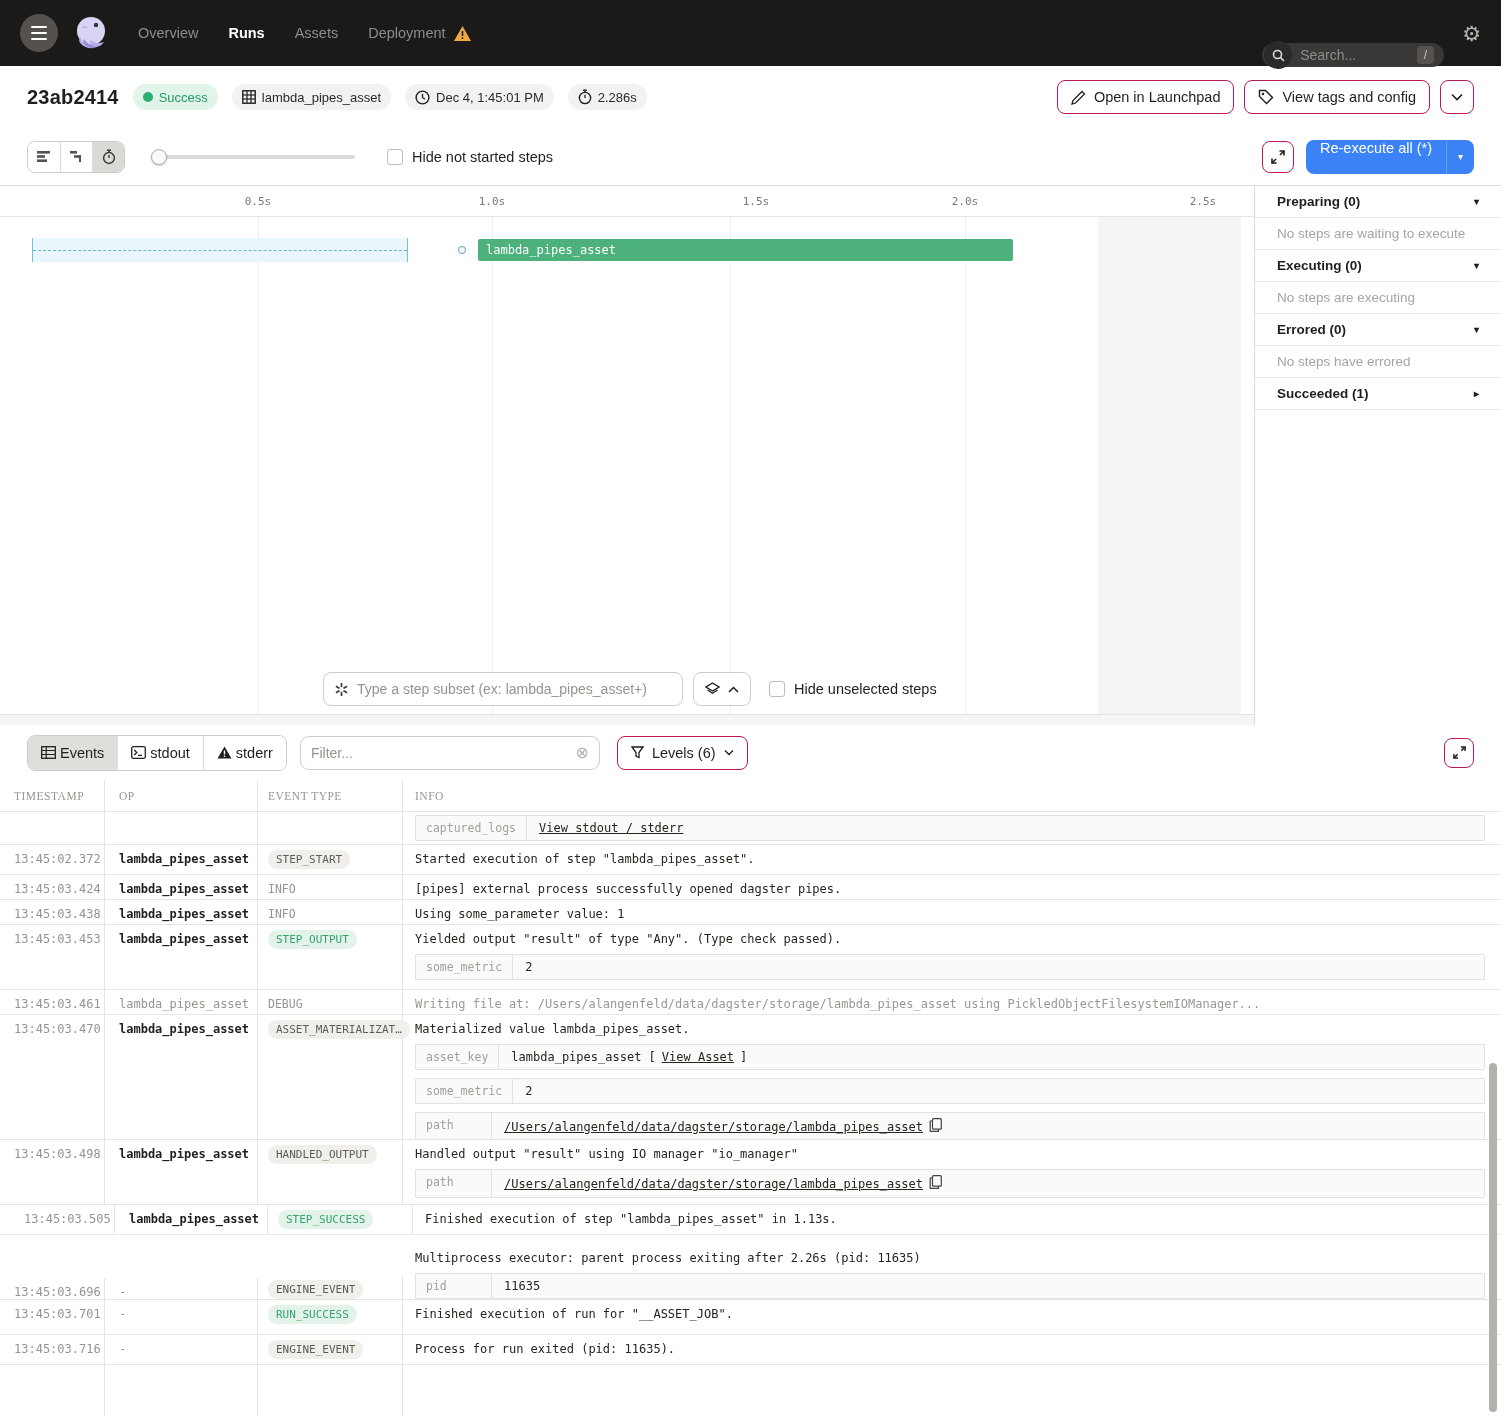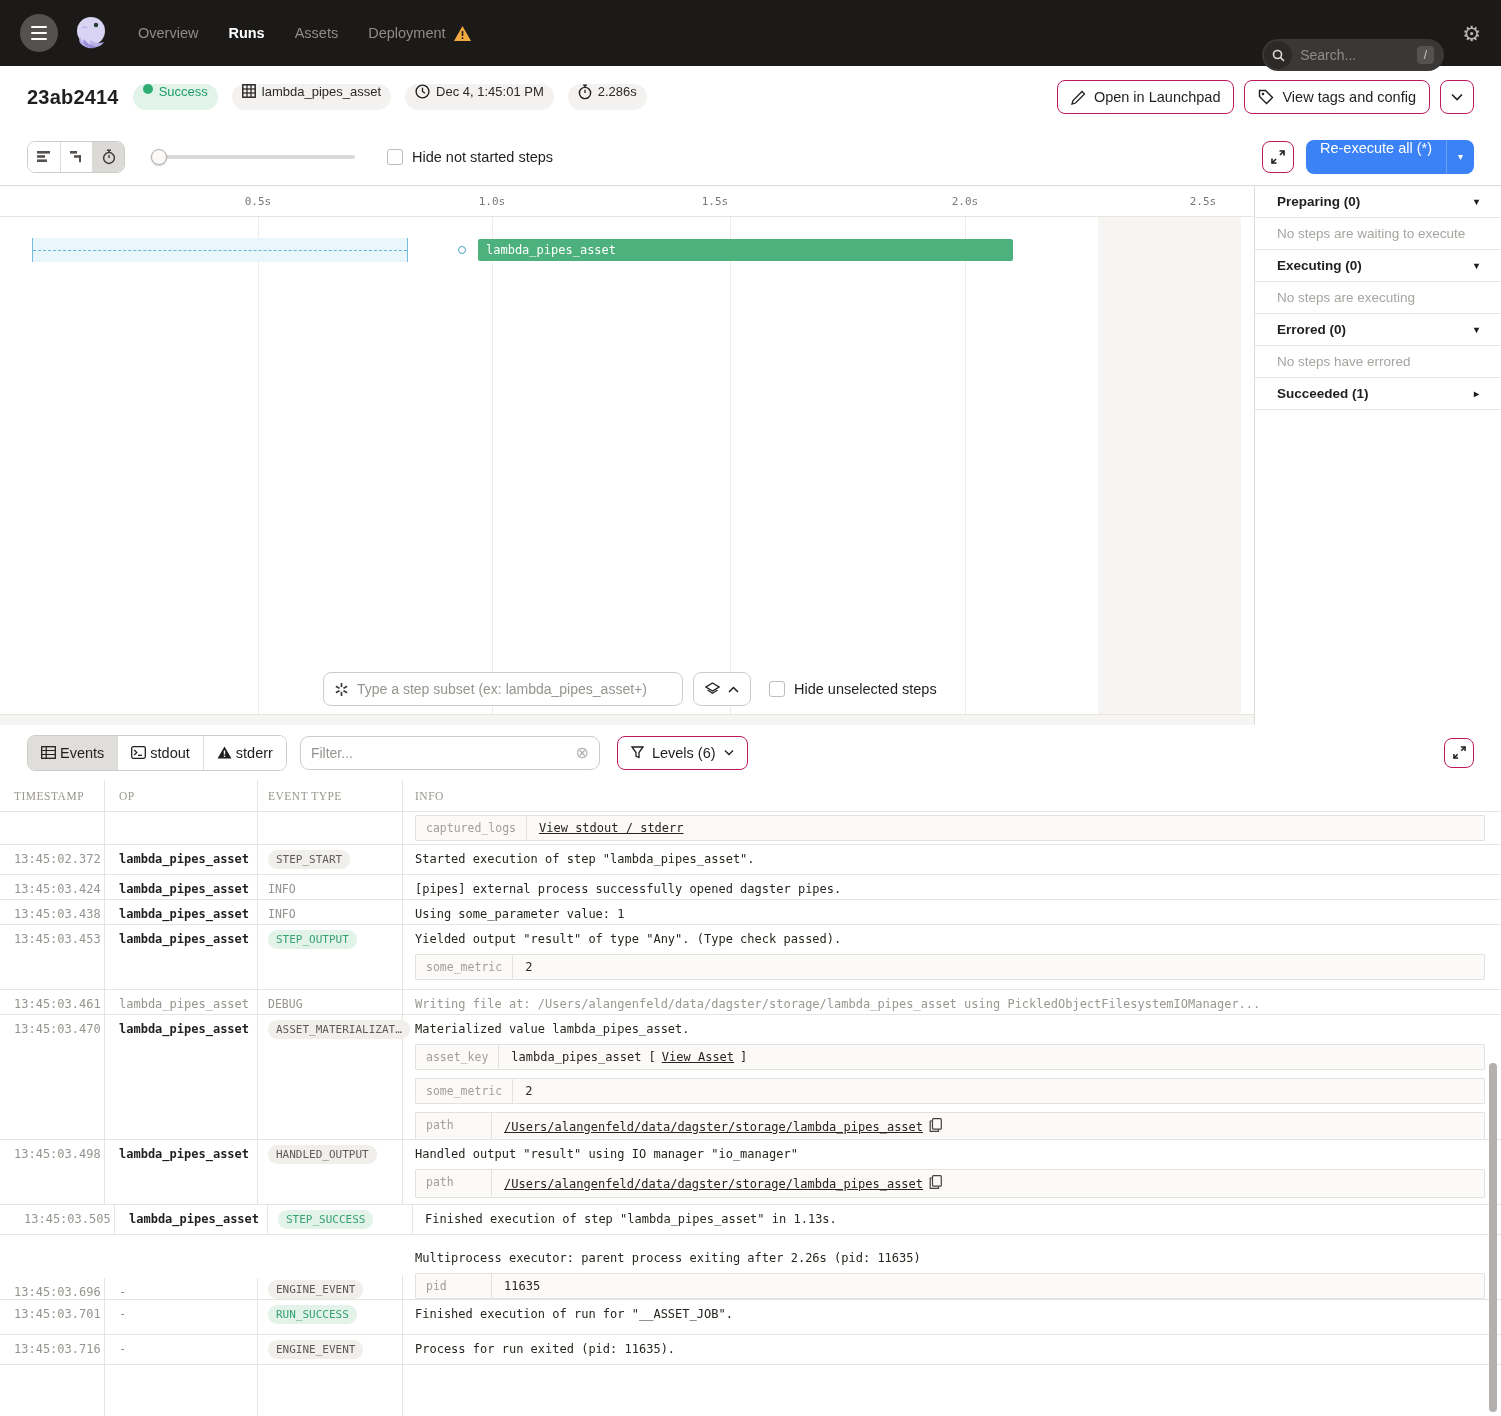--- a/index.html
+++ b/index.html
@@ -12,31 +12,31 @@
   .navbar { height:66px; background:#1b1a19; display:flex; align-items:center; padding:0 20px; flex:none; }
   .hamburger { width:38px; height:38px; border-radius:50%; background:#54514e; display:flex; flex-direction:column;
     align-items:center; justify-content:center; gap:4px; cursor:pointer; flex:none; }
   .hamburger span { display:block; width:16px; height:2px; background:#fff; border-radius:1px; }
   .logo { width:42px; height:42px; margin-left:12px; flex:none; }
   .nav-links { display:flex; align-items:center; gap:30px; margin-left:26px; }
   .nav-link { color:#8f8c88; font-size:14.5px; cursor:pointer; }
   .nav-link.active { color:#ffffff; font-weight:bold; }
   .nav-deploy { display:flex; align-items:center; gap:8px; }
   .nav-spacer { flex:1; }
-  .search-pill { width:182px; height:32px; background:#3a3836; border-radius:16px; display:flex; align-items:center; padding:2px;margin-top:44px; }
+  .search-pill { width:182px; height:24px; background:#3a3836; border-radius:16px; display:flex; align-items:center; padding:2px;margin-top:44px; }
   .search-circle { width:28px; height:28px; border-radius:50%; background:#2c2a28; display:flex; align-items:center; justify-content:center; flex:none; }
   .search-text { color:#8f8c88; font-size:14px; margin-left:8px; flex:1; }
   .slash-badge { background:#55524f; color:#c9c7c4; border-radius:4px; font-size:12px; padding:2px 7px; margin-right:8px; }
   .gear { margin-left:18px; color:#b7b4b0; font-size:21px; cursor:pointer; line-height:1; }
 
   
   .run-header { height:62px; display:flex; align-items:center; padding:0 27px; flex:none; }
   .run-id { font-size:20px; font-weight:bold; color:#201f1d; letter-spacing:0.2px; }
-  .badge { height:26px; border-radius:13px; display:inline-flex; gap:6px;
-    background:#f3f2f0; padding:0 10px; font-size:13px; color:#2b2a28; margin-left:14px; }
+  .badge { height:26px; border-radius:13px; display:inline-flex; align-items:center; gap:6px;
+    background:#f3f2f0; padding:8px 10px; font-size:13px; color:#2b2a28; margin-left:14px; }
   .badge.success { background:#e2f3ea; color:#1f9d63; }
   .dot { width:10px; height:10px; border-radius:50%; background:#2fae74; }
   .hdr-spacer { flex:1; }
   .btn { height:34px; border:1px solid #be185d; border-radius:8px; background:#fff; display:inline-flex;
     align-items:center; gap:8px; padding:0 13px; font-size:14.5px; color:#201f1d; cursor:pointer; }
   .btn + .btn { margin-left:10px; }
   .btn.square { width:34px; padding:0; justify-content:center; }
 
   
   .gantt-toolbar { height:58px; display:flex; align-items:center; padding:0 27px; border-bottom:1px solid #dedcd9; flex:none; }
@@ -273,21 +273,21 @@
       <span class="main">Re-execute all (*)</span>
       <span class="caret">▾</span>
     </div>
   </div>
 
   <div class="gantt-wrap">
     <div class="gantt-main">
       <div class="axis" id="axis">
           <span class="tick-label" style="left: 258px;">0.5s</span>
           <span class="tick-label" style="left: 492px;">1.0s</span>
-          <span class="tick-label" style="left: 715px;">1.5s</span>
+          <span class="tick-label" style="left: 756px;">1.5s</span>
           <span class="tick-label" style="left: 965px;">2.0s</span>
           <span class="tick-label" style="left: 1203px;">2.5s</span>
         </div>
       <div class="plot" id="plot">
           <div class="gridline" style="left: 1203px;"></div>
           <div class="gridline" style="left: 965px;"></div>
           <div class="gridline" style="left: 730px;"></div>
           <div class="gridline" style="left: 492px;"></div>
           <div class="gridline" style="left: 258px;"></div>
         <div class="shade" style="left:1098px; width:143px;"></div>

